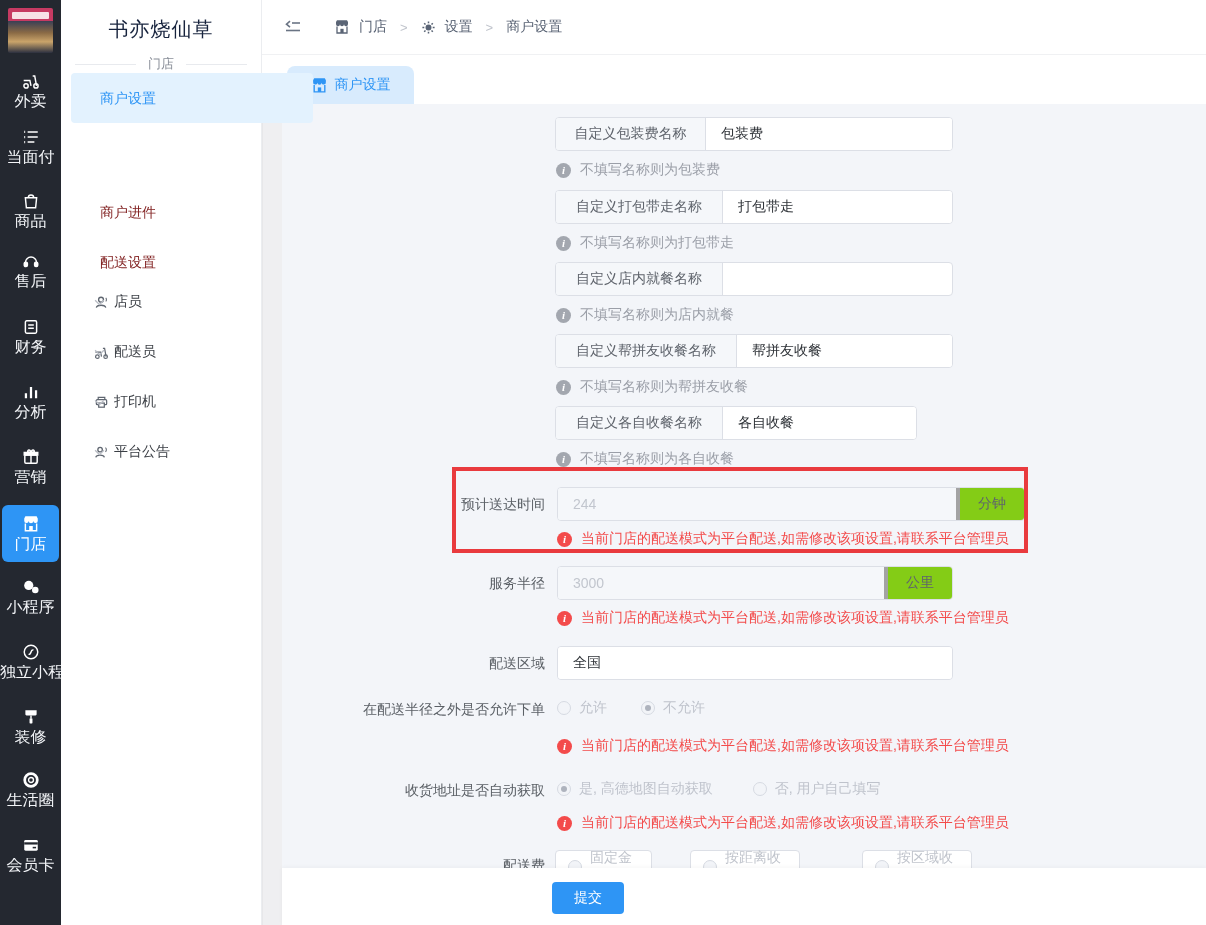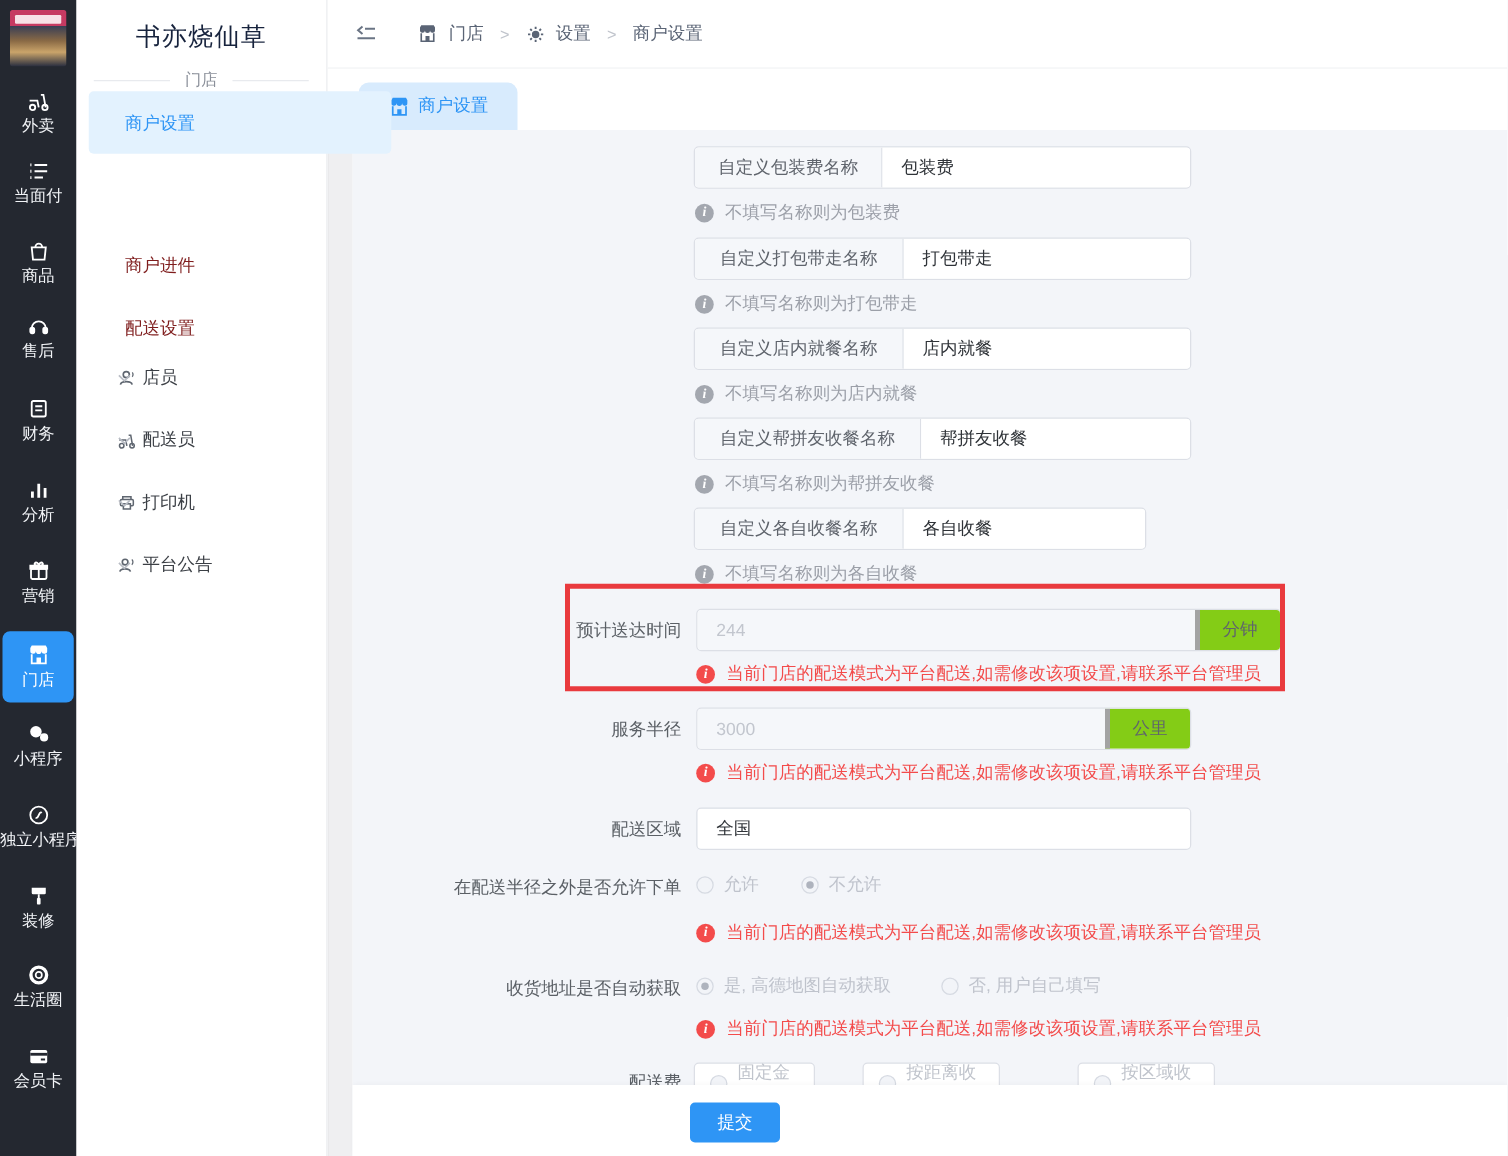--- a/index.html
+++ b/index.html
@@ -9,21 +9,21 @@
     position: relative; overflow: hidden; background:#fff;
     width:1206px; height:925px; font-size:14px;
   }
   
   .rail { position:absolute; left:0; top:0; width:61px; height:925px; background:#242830; z-index:20; }
   .rail-logo { position:absolute; left:8px; top:8px; width:45px; height:45px; border-radius:2px; overflow:hidden;
     background:linear-gradient(180deg,#c63a62 0%,#c63a62 28%,#3a3f55 29%,#8a6a45 55%,#caa46a 75%,#2c3040 100%); }
   .rail-logo .sign { position:absolute; top:4px; left:4px; right:4px; height:7px; background:rgba(255,255,255,.85); border-radius:1px; }
   .pitem { position:absolute; left:0; width:61px; text-align:center; color:#f2f4f7; cursor:pointer; }
   .pitem svg { display:block; margin:0 auto 4px auto; }
-  .plabel { font-size:13px; line-height:14px; display:block; white-space:nowrap; overflow:hidden; }
+  .plabel { font-size:16px; line-height:14px; display:block; white-space:nowrap; overflow:hidden; }
   .pitem.active { left:2px; width:57px; background:#2e95f5; border-radius:6px; padding:10px 0 11px 0; color:#fff; }
   
   .menu { position:absolute; left:61px; top:0; width:201px; height:925px; background:#fff; border-right:1px solid #ebedf0; z-index:15; }
   .menu-title { margin-top:16px; text-align:center; font-size:20px; color:#17233d; letter-spacing:1px; }
   .menu-divider { margin:12px 14px 0 14px; display:flex; align-items:center; color:#8a8f99; font-size:13px; }
   .menu-divider::before, .menu-divider::after { content:""; flex:1; height:1px; background:#e8eaee; }
   .menu-divider span { padding:0 12px; }
   .mgroup { position:absolute; left:0; width:201px; height:28px; display:flex; align-items:center; color:#3b3f45; cursor:pointer; }
   .mgroup svg { position:absolute; left:33px; }
   .mgroup .gtext { position:absolute; left:53px; }
@@ -300,21 +300,20 @@
   <span class="ig-addon" style="width:167px">自定义打包带走名称</span>
   <span class="ig-value">打包带走</span>
 </div>
 <div class="abs helper" style="left:556px; top:234px;">
   <span class="idot">i</span>
   <span>不填写名称则为打包带走</span>
 </div>
 
 <div class="abs igroup" style="left:555px; top:262px; width:398px;">
   <span class="ig-addon" style="width:167px">自定义店内就餐名称</span>
-  <span class="ig-value">店内就餐</span>
 </div>
 <div class="abs helper" style="left:556px; top:306px;">
   <span class="idot">i</span>
   <span>不填写名称则为店内就餐</span>
 </div>
 
 <div class="abs igroup" style="left:555px; top:334px; width:398px;">
   <span class="ig-addon" style="width:181px">自定义帮拼友收餐名称</span>
   <span class="ig-value">帮拼友收餐</span>
 </div>

